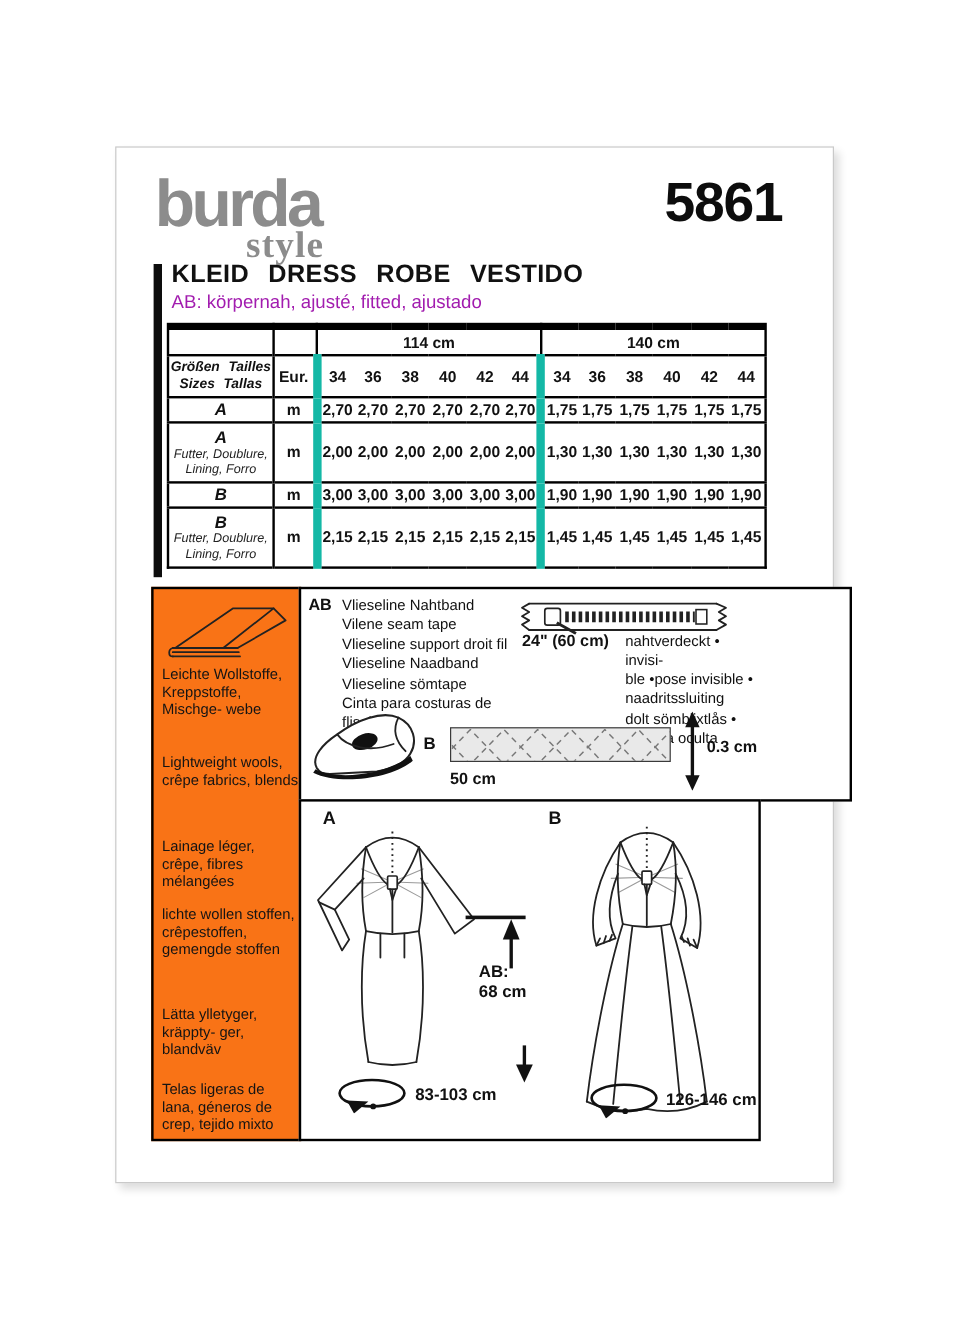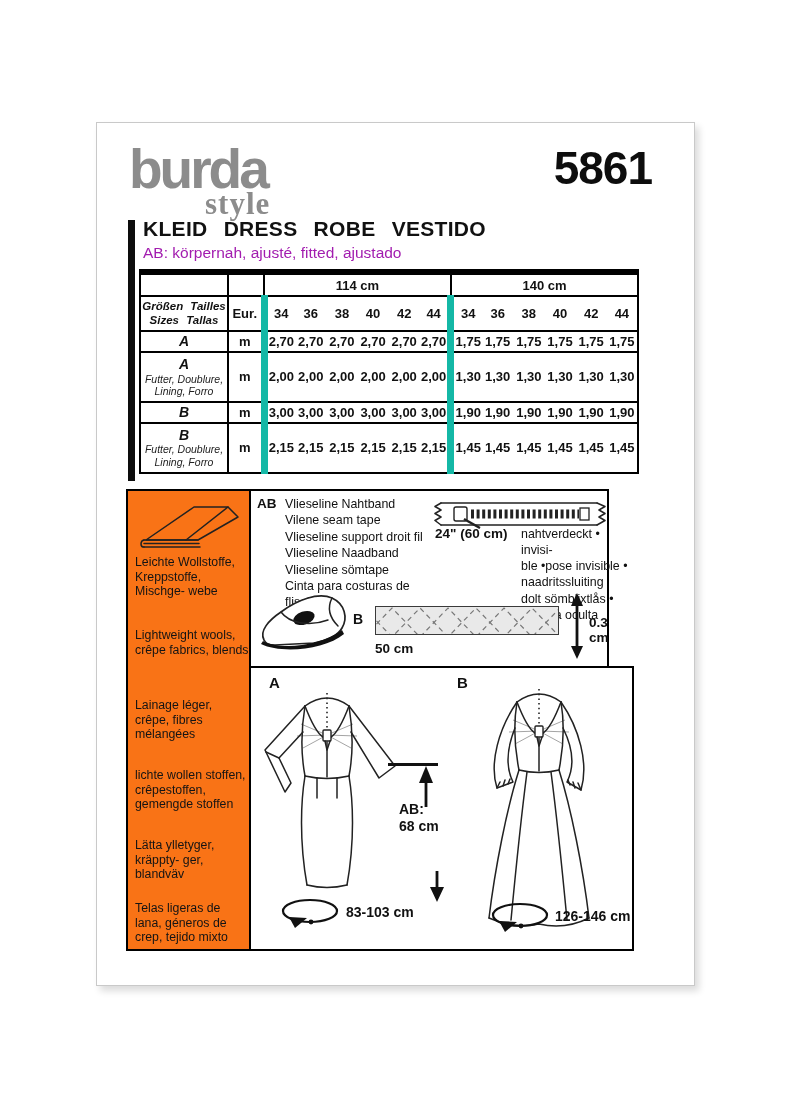--- a/index.html
+++ b/index.html
@@ -28,21 +28,21 @@
   td.v0     { border-left:7px solid #14b8a6;margin-left:20px; }
   .szh { font-weight:bold; }
   .hl  { font-size:11.5px; font-weight:bold; line-height:1.25; word-spacing:4px; }
   .rowlabel { font-weight:bold; font-size:14px; line-height:1.1; }
   .rowsub   { font-size:10.5px; line-height:1.15; color:#222; }
   td.val { font-weight:bold; }
   tr.tall td { padding:4px 0; }
 
   
   .fabric-box  { position:absolute; left:29px;  top:366px; width:125px; height:462px; border:2px solid #000; background:#f97316; }
-  .notions-box { position:absolute; left:152px; top:366px; width:360px; height:179px; border:2px solid #000; background:#fff; }
+  .notions-box { position:absolute; left:152px; top:366px; width:461px; height:179px; border:2px solid #000; background:#fff; }
   .views-box   { position:absolute; left:152px; top:543px; width:385px; height:285px; border:2px solid #000; background:#fff; }
 
   .fab-p { position:absolute; left:7px; width:114px; font-size:12.3px; line-height:1.18; color:#141414; }
   .fab-icon { position:absolute; left:8px; top:7px; }
 
   .ab-label { position:absolute; left:6px; top:5px; font-weight:bold; font-size:13.5px; }
   .tape-lines { position:absolute; left:34px; top:5px; width:155px; font-size:12.4px; line-height:1.32; }
   .zip-svg { position:absolute; left:182px; top:8px; }
   .zip-len { position:absolute; left:184px; top:35px; font-weight:bold; font-size:13.5px; }
   .zip-desc { position:absolute; left:270px; top:35px; width:112px; font-size:12.4px; line-height:1.3; }
@@ -191,21 +191,21 @@
   <div class="fabric-box">
     <svg class="fab-icon" width="106" height="56" viewBox="0 0 106 56">
       <path class="ln" d="M10,42 L58,9 L92,9 L50,42 Z" fill="#fff"></path>
       <path class="ln" d="M92,9 L102,19 L62,42 L50,42" fill="#fff"></path>
       <path class="ln" d="M8,42 H62 M8,45.5 H63 M8,49 H64"></path>
       <path class="ln" d="M8,42 C4,43 4,49 8,49"></path>
     </svg>
     <div class="fab-p" style="top:64px">Leichte Wollstoffe, Kreppstoffe, Mischge- webe</div>
     <div class="fab-p" style="top:137px">Lightweight wools, crêpe fabrics, blends</div>
     <div class="fab-p" style="top:207px">Lainage léger, crêpe, fibres mélangées</div>
-    <div class="fab-p" style="top:277px">lichte wollen stoffen, crêpestoffen, gemengde stoffen</div>
+    <div class="fab-p" style="top:264px">lichte wollen stoffen, crêpestoffen, gemengde stoffen</div>
     <div class="fab-p" style="top:347px">Lätta ylletyger, kräppty- ger, blandväv</div>
     <div class="fab-p" style="top:410px">Telas ligeras de lana, géneros de crep, tejido mixto</div>
   </div>
 
   <div class="notions-box">
     <div class="ab-label">AB</div>
     <div class="tape-lines">
       <div>Vlieseline Nahtband</div>
       <div>Vilene seam tape</div>
       <div>Vlieseline support droit fil</div>

